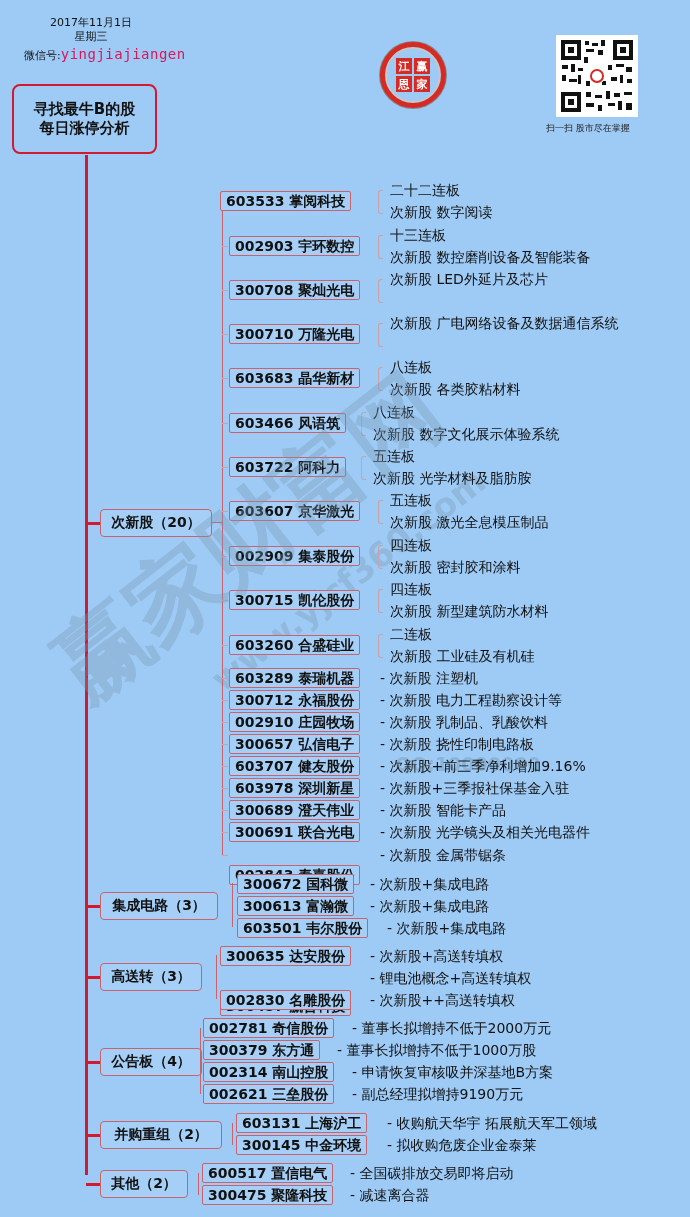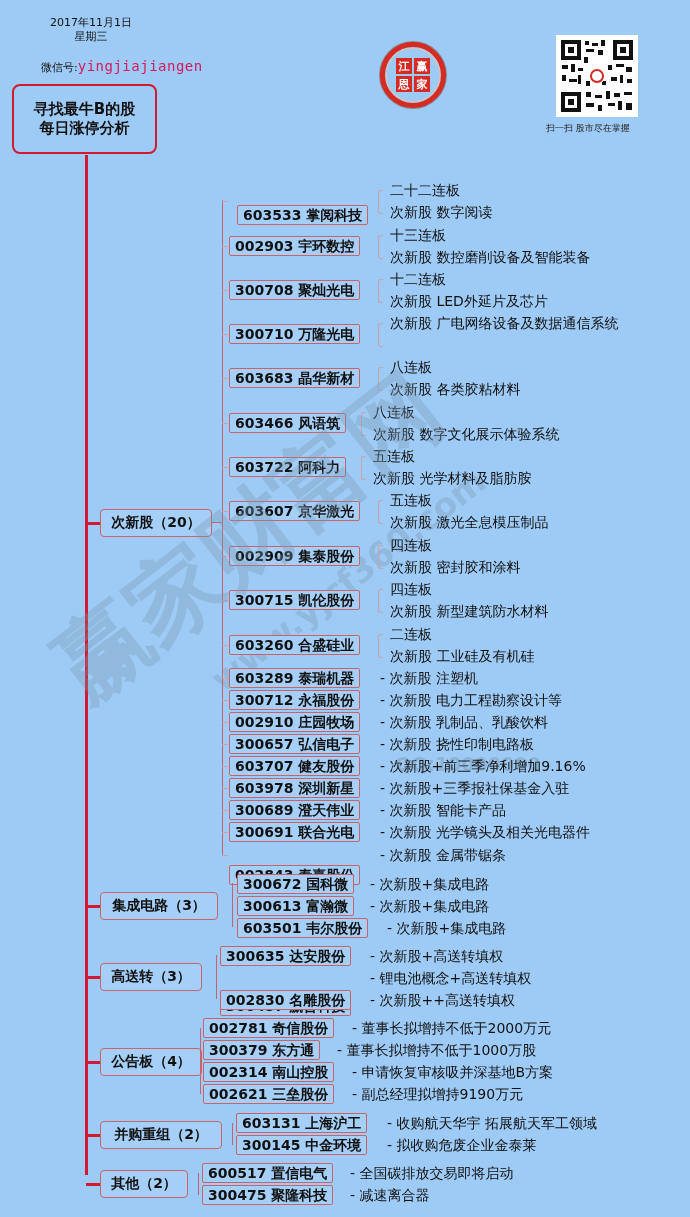--- a/index.html
+++ b/index.html
@@ -1,20 +1,20 @@
 <!DOCTYPE html>
 <html><head>
 <meta charset="utf-8">
 <style>
   html, body { margin:0; padding:0; }
   body { width:690px; height:1217px; background:#9ecbf6; position:relative; overflow:hidden;
          font-family:"DejaVu Sans","Liberation Sans",sans-serif; color:#111; }
   .abs { position:absolute; }
   .date { left:46px; top:16px; width:90px; text-align:center; font-size:11px; line-height:14px; color:#111; }
-  .wechat { left:24px; top:58px; font-size:11px; color:#111; white-space:nowrap;margin-left:17px; }
+  .wechat { left:24px; top:46px; font-size:11px; color:#111; white-space:nowrap; }
   .wechat .id { color:#d6175a; font-size:14px; font-family:"DejaVu Sans Mono","Liberation Mono",monospace; letter-spacing:0.5px; }
   .root { left:12px; top:84px; width:145px; height:70px; border:2px solid #d11a30; border-radius:8px;
           box-sizing:border-box; display:flex; flex-direction:column; align-items:center; justify-content:center;
           font-size:15px; font-weight:bold; line-height:19px; color:#111; }
   .trunk { left:85px; width:3px; background:#d11a30; }
   .hbranch { height:3px; background:#d11a30; }
   .logo { left:380px; top:42px; width:66px; height:66px; border-radius:50%; border:5px solid #d62a24;
           box-sizing:border-box; box-shadow:0 0 0 2px #c7c7c7 inset, 0 0 0 1px #888; display:flex;align-items:center;justify-content:center; background:#9ecbf6;}
   .logo-grid { display:grid; grid-template-columns:16px 16px; grid-template-rows:16px 16px; gap:2px; }
   .logo-grid span { background:#d62a24; color:#fff; font-size:11px; font-weight:bold; display:flex; align-items:center; justify-content:center; font-family:"DejaVu Serif",serif; }
@@ -115,40 +115,39 @@
 <div class="abs wm3">QQ:10000000</div>
 
 <div class="abs hbranch" style="left:86px;top:522px;width:14px;"></div>
 <div class="abs cat" style="left:100px;top:509px;width:112px;">
   <span>次新股（20）</span>
 </div>
 <div class="abs vline" style="left:222px;top:200px;height:656px;"></div>
 <div class="abs hline" style="left:212px;top:522px;width:10px;"></div>
 
 <div class="abs tick" style="left:222px;top:201px;"></div>
-<div class="abs stock" style="left:237px;top:191px;margin-top:14px;"><span>603533  掌阅科技</span></div>
+<div class="abs stock" style="left:220px;top:191px;"><span>603533  掌阅科技</span></div>
 <div class="abs brace" style="left:378px;top:190px;height:24px;"></div>
 <div class="abs desc" style="left:390px;top:179px;">
     <div>二十二连板</div>
     <div>次新股  数字阅读</div>
   </div>
 
 <div class="abs tick" style="left:222px;top:246px;"></div>
 <div class="abs stock" style="left:229px;top:236px;"><span>002903  宇环数控</span></div>
 <div class="abs brace" style="left:378px;top:235px;height:24px;"></div>
 <div class="abs desc" style="left:390px;top:224px;">
     <div>十三连板</div>
     <div>次新股  数控磨削设备及智能装备</div>
   </div>
 
 <div class="abs tick" style="left:222px;top:290px;"></div>
 <div class="abs stock" style="left:229px;top:280px;"><span>300708  聚灿光电</span></div>
 <div class="abs brace" style="left:378px;top:279px;height:24px;"></div>
 <div class="abs desc" style="left:390px;top:268px;">
-    <div>十二连板</div>
     <div>次新股  LED外延片及芯片</div>
   </div>
 
 <div class="abs tick" style="left:222px;top:334px;"></div>
 <div class="abs stock" style="left:229px;top:324px;"><span>300710  万隆光电</span></div>
 <div class="abs brace" style="left:378px;top:323px;height:24px;"></div>
 <div class="abs desc" style="left:390px;top:312px;">
     <div>次新股  广电网络设备及数据通信系统</div>
   </div>
 

